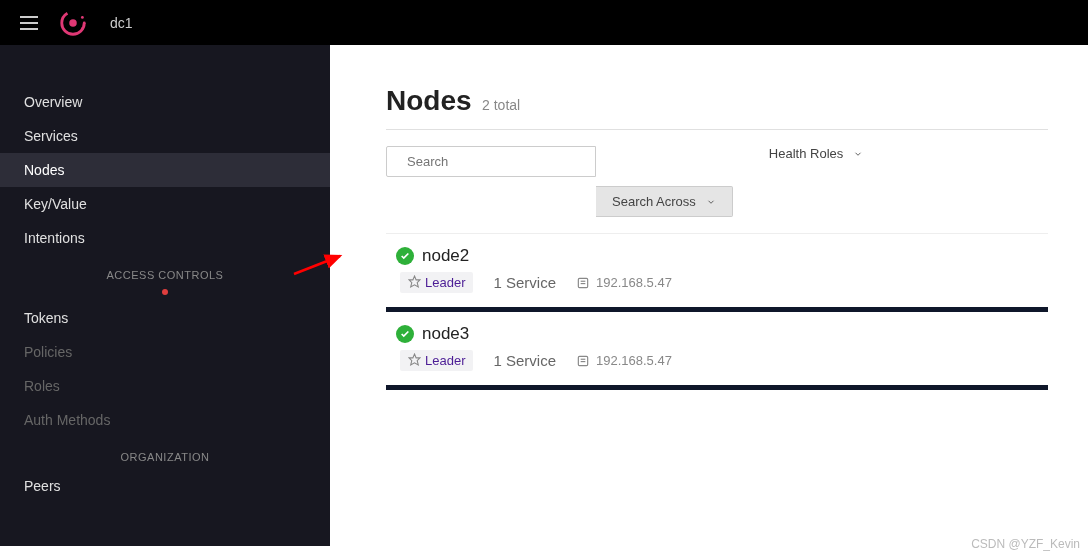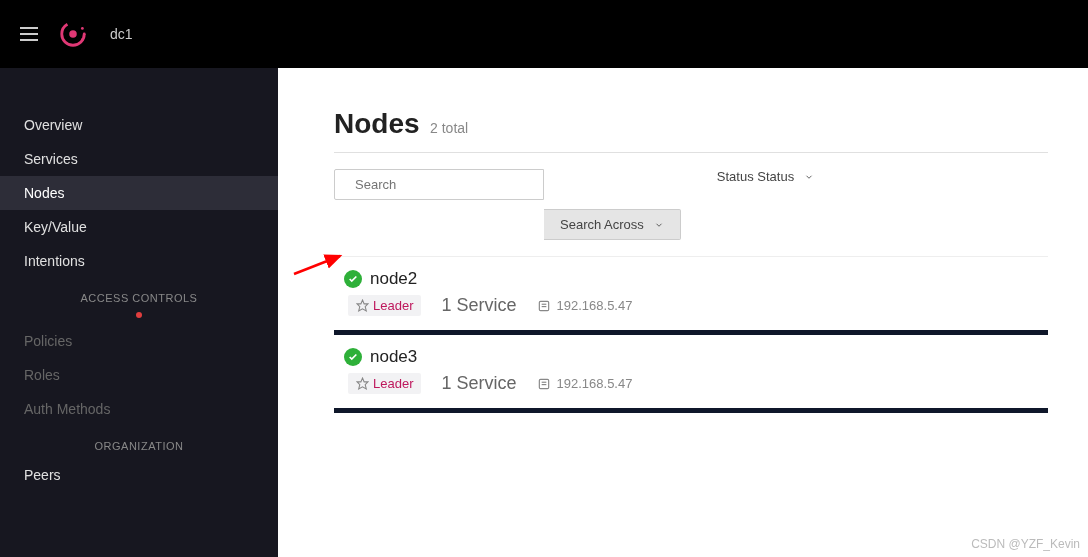--- a/index.html
+++ b/index.html
@@ -1,25 +1,25 @@
 <!DOCTYPE html>
 <html><head>
 <meta charset="utf-8">
 <style>
 * { margin: 0; padding: 0; box-sizing: border-box; font-family: -apple-system, BlinkMacSystemFont, "Segoe UI", sans-serif; }
 body { width: 1088px; height: 557px; overflow: hidden; background: #fff; position: relative; }
 
-.header { height: 68px; background: #000; display: flex; align-items: center; padding: 0 14px; }
+.header { height: 45px; background: #000; display: flex; align-items: center; padding: 0 14px; }
 .hamburger { display: flex; flex-direction: column; gap: 4px; cursor: pointer; padding: 6px; }
 .hamburger span { width: 18px; height: 2px; background: #ccc; display: block; }
 .logo { margin-left: 14px; width: 30px; height: 30px; position: relative; }
 .dc-label { color: #ccc; margin-left: 22px; font-size: 14px; }
 
 .layout { display: flex; height: calc(100% - 56px); }
-.sidebar { width: 278px; background: #171720; color: #ccc; padding-top: 40px; }
+.sidebar { width: 330px; background: #171720; color: #ccc; padding-top: 40px; }
 .nav-item { padding: 9px 24px; font-size: 14px; color: #e0e0e0; cursor: pointer; }
 .nav-item.active { background: #2d2d38; color: #fff; }
 .nav-item.disabled { color: #666; }
 .section-header { padding: 14px 24px 6px 24px; font-size: 11px; color: #888; letter-spacing: 0.5px; display: flex; align-items: center; gap: 8px; flex-direction: column; }
 .red-dot { width: 6px; height: 6px; border-radius: 50%; background: #e03e3e; display: inline-block; }
 
 .main { flex: 1; padding: 40px 40px 0 56px; position: relative; background: #fff; }
 .page-title { font-size: 28px; font-weight: 700; color: #222; display: inline; }
 .page-subtitle { font-size: 14px; color: #888; margin-left: 6px; }
 .title-row { border-bottom: 1px solid #e0e0e0; padding-bottom: 12px; margin-bottom: 0; }
@@ -29,22 +29,22 @@
 .search-box input { border: none; outline: none; font-size: 13px; margin-left: 8px; flex: 1; color: #555; }
 .search-across { border: 1px solid #ccc; border-left: none; border-radius: 0 2px 2px 0; padding: 7px 16px; background: #e5e5e5; font-size: 13px; color: #444; cursor: pointer; display: flex; align-items: center; gap: 10px; margin-top: 40px; }
 .health-status { margin-left: 36px; font-size: 13px; color: #444; cursor: pointer; display: flex; align-items: center; gap: 10px; }
 
 .node-row { padding: 12px 0 14px 10px; border-bottom: 5px solid #0f172a; }
 .node-head { display: flex; align-items: center; gap: 8px; margin-bottom: 6px; }
 .check-badge { width: 18px; height: 18px; border-radius: 50%; background: #2eb039; display: flex; align-items: center; justify-content: center; }
 .check-badge svg { width: 10px; height: 10px; }
 .node-name { font-size: 17px; color: #222; }
 .node-meta { display: flex; align-items: center; gap: 20px; padding-left: 4px; }
-.leader-badge { background: #f2f2f4; padding: 3px 8px; border-radius: 2px; display: flex; align-items: center; gap: 4px; font-size: 13px; color: #be185d; }
-.meta-text { font-size: 18px; color: #666; }
+.leader-badge { background: #f2f2f4; padding: 3px 8px; border-radius: 2px; display: flex; align-items: flex-start; gap: 4px; font-size: 13px; color: #4c1d95; }
+.meta-text { font-size: 15px; color: #666; }
 .ip-group { display: flex; align-items: center; gap: 6px; font-size: 13px; color: #888; }
 
 .arrow-annotation { position: absolute; left: 292px; top: 250px; pointer-events: none; }
 .watermark { position: absolute; right: 8px; bottom: 6px; font-size: 12px; color: #bbb; margin-top: 48px; }
 
 .chevron { display: inline-block; }
 </style>
 </head>
 <body>
 
@@ -71,20 +71,21 @@
     <div class="nav-item">Overview</div>
     <div class="nav-item">Services</div>
     <div class="nav-item active">Nodes</div>
     <div class="nav-item">Key/Value</div>
     <div class="nav-item">Intentions</div>
 
     <div class="section-header">
       <span>ACCESS CONTROLS</span>
       <span class="red-dot"></span>
     </div>
+    <div class="nav-item">Tokens</div>
     <div class="nav-item disabled">Policies</div>
     <div class="nav-item disabled">Roles</div>
     <div class="nav-item disabled">Auth Methods</div>
 
     <div class="section-header">
       <span>ORGANIZATION</span>
     </div>
     <div class="nav-item">Peers</div>
   </div>
 
@@ -102,21 +103,21 @@
           </svg>
         <input type="text" placeholder="Search" style="">
       </div>
       <div class="search-across">
         <span>Search Across</span>
         <svg class="chevron" width="10" height="10" viewBox="0 0 24 24" fill="none" stroke="#444" stroke-width="2">
             <polyline points="6 9 12 15 18 9"></polyline>
           </svg>
       </div>
       <div class="health-status">
-        <span>Status Status</span>
+        <span>Health Roles</span>
         <svg class="chevron" width="10" height="10" viewBox="0 0 24 24" fill="none" stroke="#444" stroke-width="2">
             <polyline points="6 9 12 15 18 9"></polyline>
           </svg>
       </div>
     </div>
 
     <div class="node-row">
       <div class="node-head">
         <span class="check-badge">
           <svg viewBox="0 0 24 24" fill="none" stroke="#fff" stroke-width="4">

